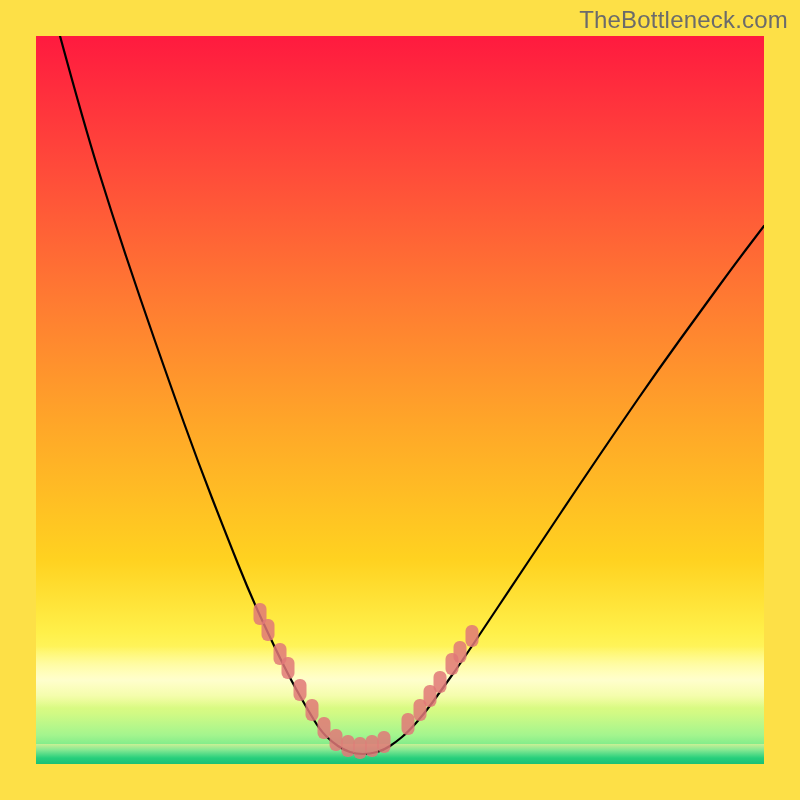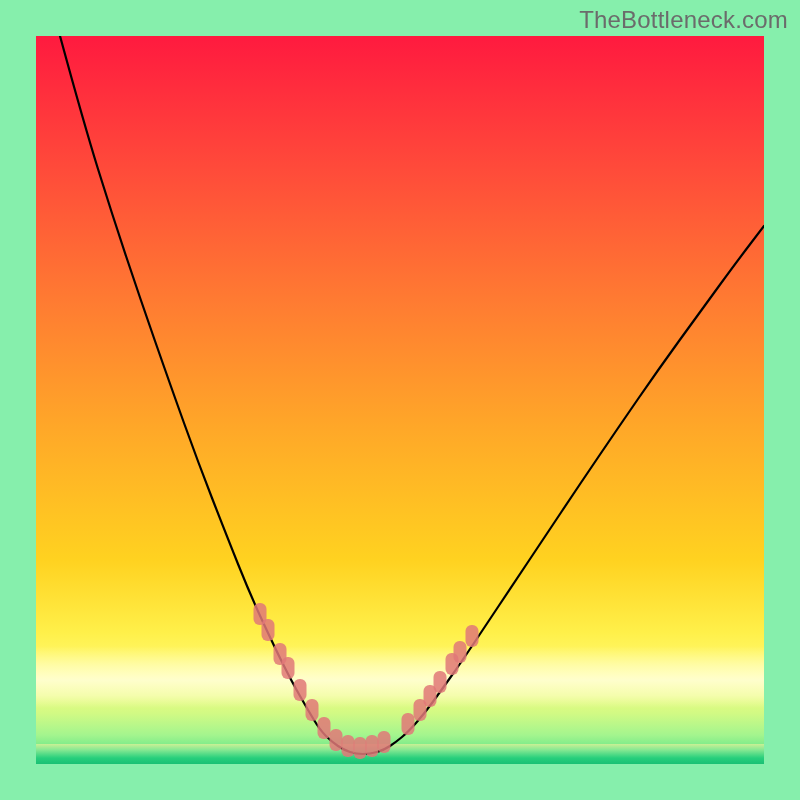--- a/index.html
+++ b/index.html
@@ -8,21 +8,21 @@
     width: 800px;
     height: 800px;
     overflow: hidden;
     background: #000;
     font-family: Arial, Helvetica, sans-serif;
   }
   .frame {
     position: relative;
     width: 800px;
     height: 800px;
-    background: #86efac;
+    background: #fde047;
   }
   .watermark {
     position: absolute;
     top: 6px;
     right: 12px;
     color: #6b6b6b;
     font-size: 24px;
     font-weight: 500;
     letter-spacing: 0.2px;
     z-index: 10;

